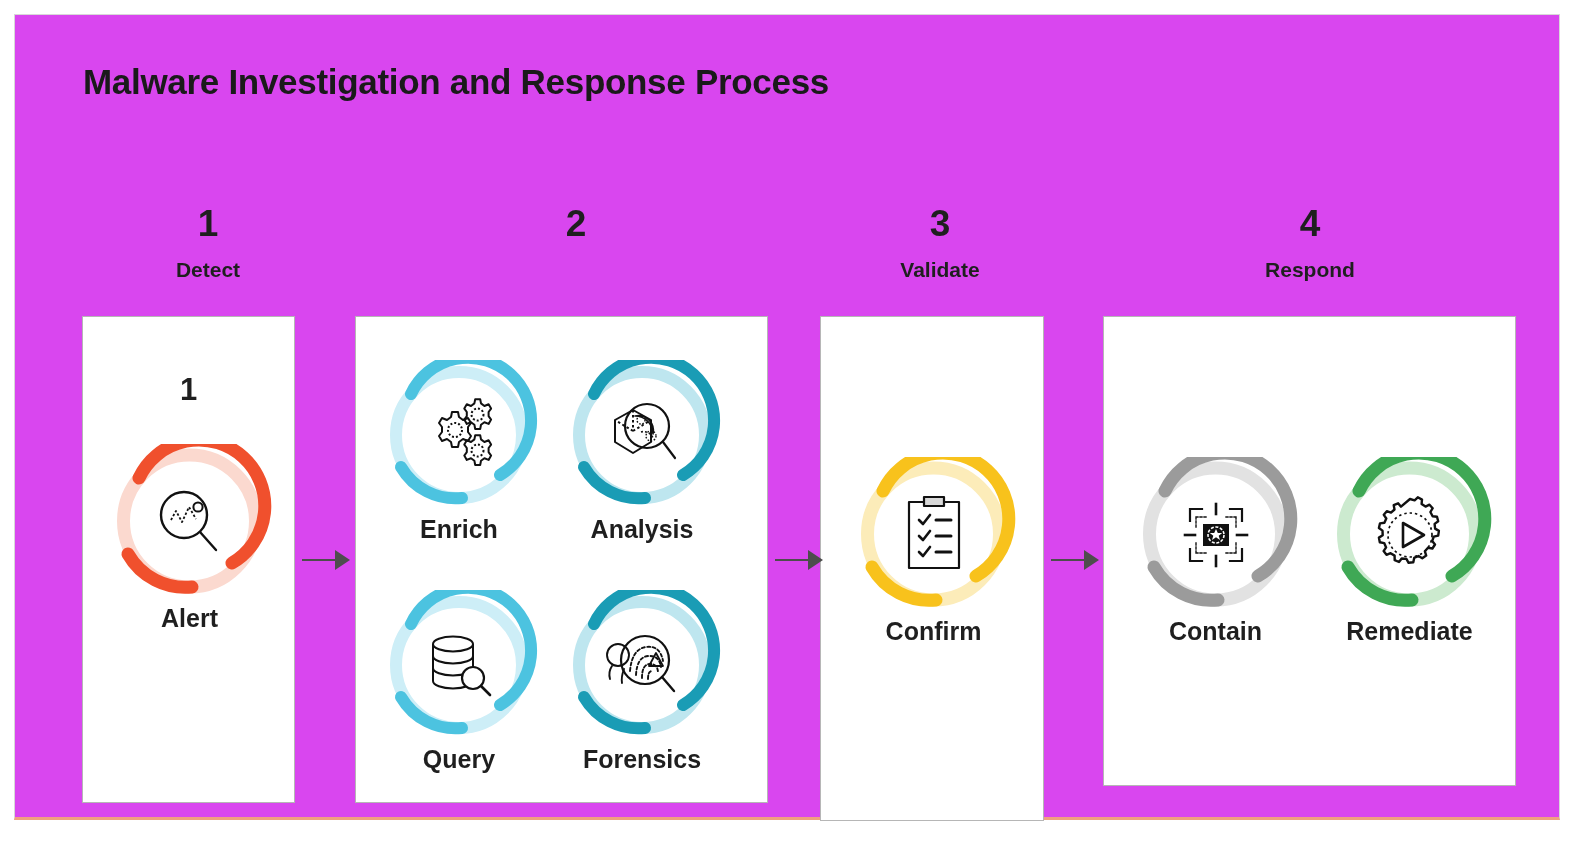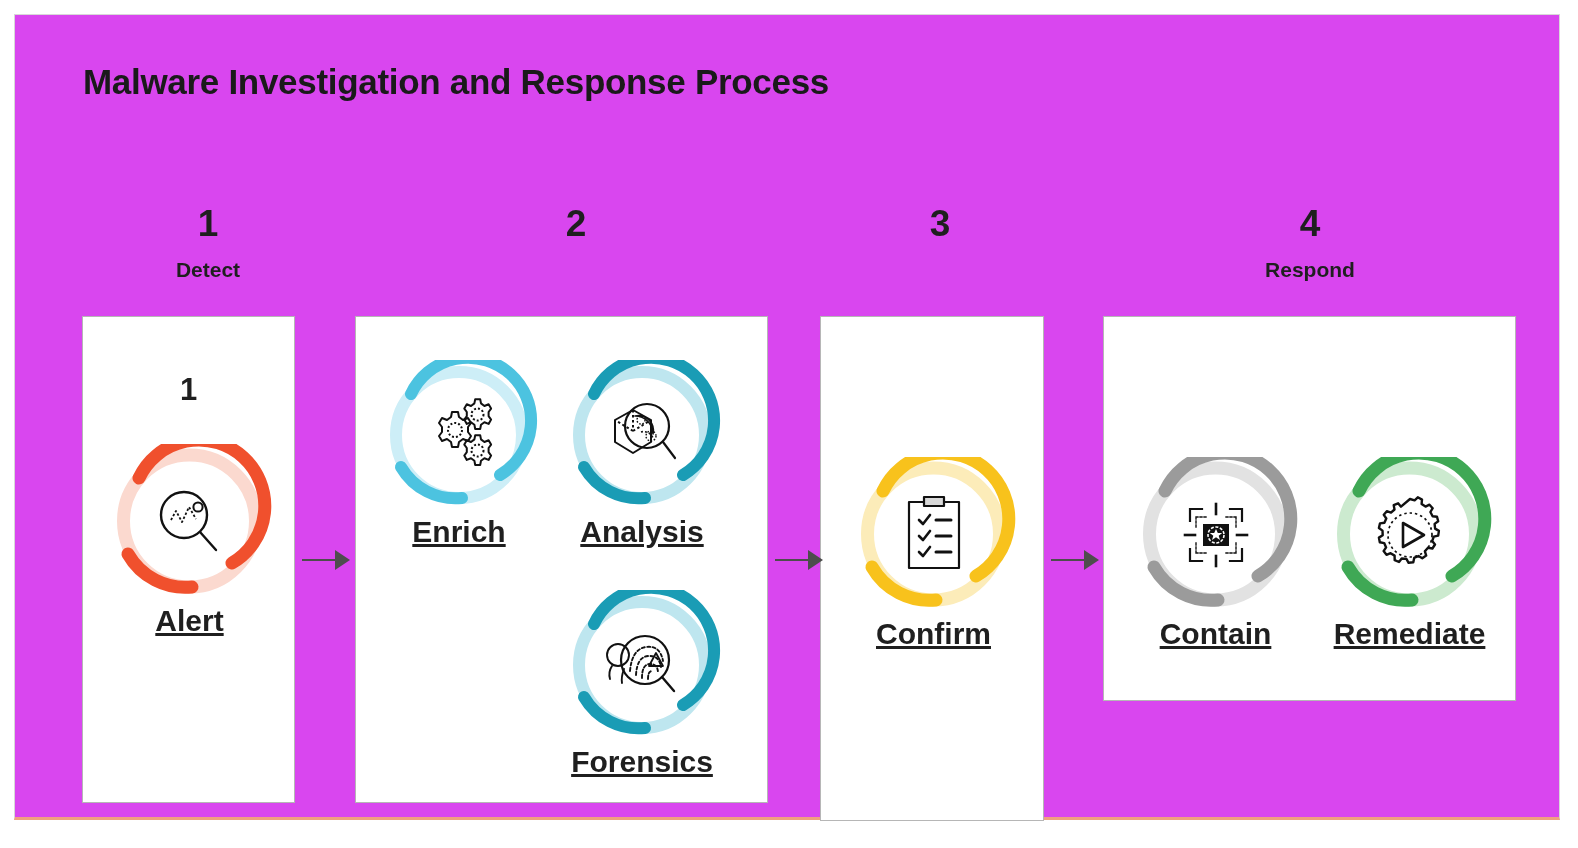--- a/index.html
+++ b/index.html
@@ -51,22 +51,22 @@
     border-top:10px solid transparent;
     border-bottom:10px solid transparent;
     border-left:15px solid #4d4d4d;
   }
 
   
   .node{position:absolute;text-align:center;}
   .ring-wrap{position:relative;}
   .ring-wrap svg{display:block;}
   .node-label{
-    font-size:30px;font-weight:bold;color:#1f1f1f;
-    white-space:nowrap;margin-top:7px;line-height:1;text-decoration:underline;
+    font-size:25px;font-weight:bold;color:#1f1f1f;
+    white-space:nowrap;margin-top:7px;line-height:1;
   }
   .inner-num{
     position:absolute;font-size:31px;font-weight:bold;color:#1f1f1f;
     text-align:center;line-height:1;
   }
   .glyph{
     position:absolute;left:0;top:0;width:100%;height:100%;
     display:flex;align-items:center;justify-content:center;
   }
 </style>
@@ -79,20 +79,21 @@
 
   <div class="stage-head" style="left:98px;top:190px;width:190px;">
     <div class="stage-num">1</div>
     <div class="stage-name">Detect</div>
   </div>
   <div class="stage-head" style="left:446px;top:190px;width:230px;">
     <div class="stage-num">2</div>
   </div>
   <div class="stage-head" style="left:820px;top:190px;width:210px;">
     <div class="stage-num">3</div>
+    <div class="stage-name">Validate</div>
   </div>
   <div class="stage-head" style="left:1190px;top:190px;width:210px;">
     <div class="stage-num">4</div>
     <div class="stage-name">Respond</div>
   </div>
 
   <div class="panel" style="left:67px;top:301px;width:213px;height:487px;">
     <div class="inner-num" style="left:0;top:57px;width:100%;">1</div>
 
     <div class="node" style="left:13px;top:127px;width:187px;">
@@ -167,20 +168,44 @@
               <path d="M40 36 a 10 10 0 0 1 12 6" stroke-width="1.6" stroke-dasharray="2 2"></path>
               <circle cx="40" cy="24" r="4" stroke-width="1.4" stroke-dasharray="1.6 1.6"></circle>
               <circle cx="50" cy="40" r="5" stroke-width="1.4" stroke-dasharray="1.6 1.6"></circle>
             </g>
           </svg>
         </div>
       </div>
       <div class="node-label">Analysis</div>
     </div>
 
+    <div class="node" style="left:14px;top:273px;width:178px;">
+      <div class="ring-wrap" style="width:178px;height:150px;">
+        <svg width="178" height="150" viewBox="0 0 178 150">
+          <g fill="none" stroke-linecap="round" stroke-width="12">
+            <circle cx="89" cy="75" r="63" stroke="#cdeef7" stroke-width="12"></circle>
+            <path d="M41 34 A 63 63 0 1 1 130 115" stroke="#4cc3e0"></path>
+            <path d="M31 107 A 63 63 0 0 0 92 138" stroke="#4cc3e0"></path>
+          </g>
+        </svg>
+        <div class="glyph">
+          <svg width="76" height="72" viewBox="0 0 76 72">
+            <g fill="none" stroke="#111" stroke-width="2" stroke-linejoin="round">
+              <ellipse cx="32" cy="15" rx="20" ry="7.5"></ellipse>
+              <path d="M12 15 L12 52 a20 7.5 0 0 0 40 0 L52 15"></path>
+              <path d="M12 27 a20 7.5 0 0 0 40 0"></path>
+              <path d="M12 39 a20 7.5 0 0 0 40 0"></path>
+              <circle cx="52" cy="49" r="11" stroke-width="2.2" fill="#fff"></circle>
+              <path d="M60 57 L69 66" stroke-width="2.6" stroke-linecap="round"></path>
+            </g>
+          </svg>
+        </div>
+      </div>
+      <div class="node-label">Query</div>
+    </div>
 
     <div class="node" style="left:197px;top:273px;width:178px;">
       <div class="ring-wrap" style="width:178px;height:150px;">
         <svg width="178" height="150" viewBox="0 0 178 150">
           <g fill="none" stroke-linecap="round" stroke-width="12">
             <circle cx="89" cy="75" r="63" stroke="#bee6ef" stroke-width="12"></circle>
             <path d="M41 34 A 63 63 0 1 1 130 115" stroke="#1a9cb5"></path>
             <path d="M31 107 A 63 63 0 0 0 92 138" stroke="#1a9cb5"></path>
           </g>
         </svg>
@@ -227,21 +252,21 @@
               <path d="M37 42 L52 42" stroke-width="3" stroke-linecap="round"></path>
               <path d="M37 58 L52 58" stroke-width="3" stroke-linecap="round"></path>
             </g>
           </svg>
         </div>
       </div>
       <div class="node-label">Confirm</div>
     </div>
   </div>
 
-  <div class="panel" style="left:1088px;top:301px;width:413px;height:385px;">
+  <div class="panel" style="left:1088px;top:301px;width:413px;height:470px;">
 
     <div class="node" style="left:18px;top:140px;width:187px;">
       <div class="ring-wrap" style="width:187px;height:155px;">
         <svg width="187" height="155" viewBox="0 0 187 155">
           <g fill="none" stroke-linecap="round" stroke-width="13">
             <circle cx="93.5" cy="77" r="66" stroke="#e2e2e2" stroke-width="13"></circle>
             <path d="M43 34 A 66 66 0 1 1 136 119" stroke="#9b9b9b"></path>
             <path d="M32 110 A 66 66 0 0 0 96 143" stroke="#9b9b9b"></path>
           </g>
         </svg>

